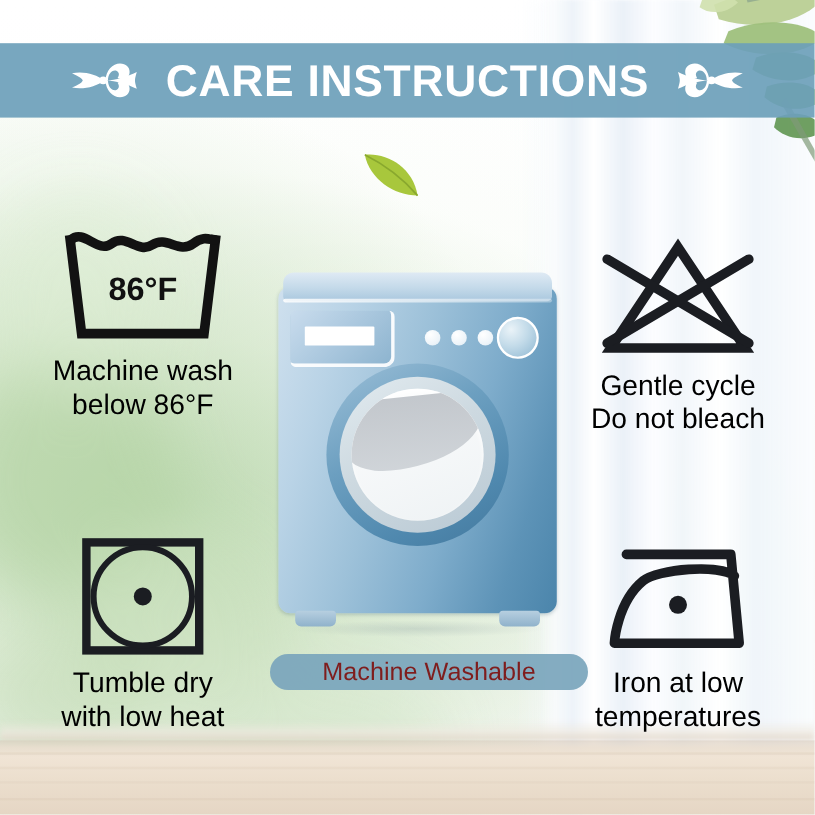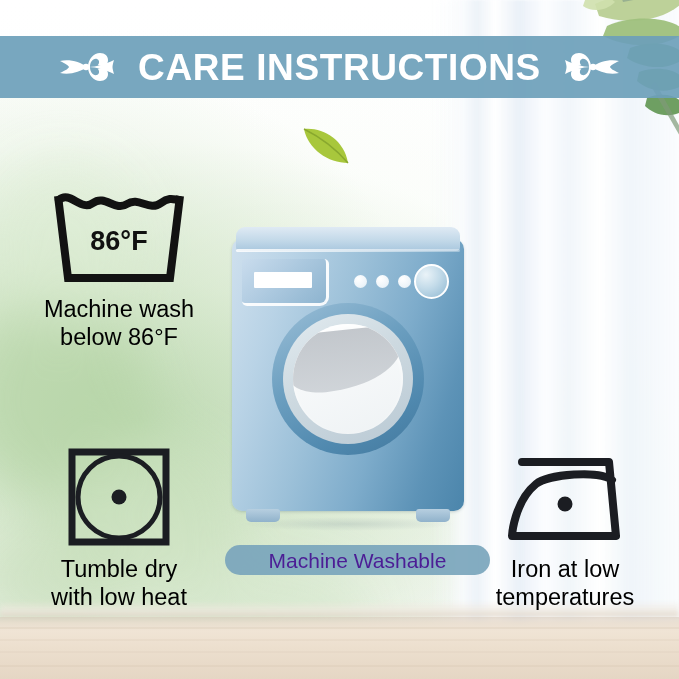--- a/index.html
+++ b/index.html
@@ -110,21 +110,21 @@
     background:linear-gradient(180deg,#b9bec4 0%,#c9ced3 100%);
     border-radius:0 0 90% 40%;transform:rotate(-6deg);opacity:.85;}
   .wm-foot{position:absolute;top:298px;width:34px;height:13px;border-radius:3px 3px 5px 5px;
     background:linear-gradient(180deg,#b7cfe0,#90b2cb);}
   .wm-shadow{position:absolute;left:8px;top:306px;width:216px;height:14px;border-radius:50%;
     background:radial-gradient(ellipse at center, rgba(120,140,150,.22), rgba(255,255,255,0) 70%);}
 
   
   #badge{position:absolute;left:225px;top:545px;width:265px;height:30px;border-radius:15px;
     background:rgba(122,165,188,.92);display:flex;align-items:center;justify-content:center;}
-  #badge .txt{color:#4c1d95;font-size:21px;line-height:1;}
+  #badge .txt{color:#7f1d1d;font-size:21px;line-height:1;}
 
   
   #floatleaf{position:absolute;left:300px;top:125px;width:52px;height:42px;}
 </style>
 </head>
 <body>
 
 <div id="card">
 
   <div class="bg-base"></div>
@@ -191,20 +191,31 @@
       <svg width="150" height="102" viewBox="0 0 150 102">
         <path d="M14 10 L24 92 L126 92 L136 10" fill="none" stroke="#121212" stroke-width="8" stroke-linejoin="miter" stroke-linecap="butt"></path>
         <path d="M15 14 C26 4 37 26 49 17 C61 8 71 26 83 18 C95 10 105 26 117 17 C126 10 131 14 135 14" fill="none" stroke="#121212" stroke-width="8" stroke-linecap="round"></path>
         <text class="wash-temp" x="75" y="64" text-anchor="middle">86°F</text>
       </svg>
     </div>
     <div class="cap">Machine wash
 below 86°F</div>
   </div>
 
+  <div class="item" id="item-bleach">
+    <div class="sym">
+      <svg width="150" height="102" viewBox="0 0 150 102">
+        <path d="M75 8 L131 92 L19 92 Z" fill="none" stroke="#1b1d22" stroke-width="8" stroke-linejoin="miter"></path>
+        <line x1="16" y1="18" x2="134" y2="88" stroke="#1b1d22" stroke-width="8" stroke-linecap="round"></line>
+        <line x1="134" y1="18" x2="16" y2="88" stroke="#1b1d22" stroke-width="8" stroke-linecap="round"></line>
+      </svg>
+    </div>
+    <div class="cap">Gentle cycle
+Do not bleach</div>
+  </div>
 
   <div class="item" id="item-dry">
     <div class="sym">
       <svg width="150" height="102" viewBox="0 0 150 102">
         <rect x="28" y="6" width="94" height="90" fill="none" stroke="#1b1d22" stroke-width="7"></rect>
         <circle cx="75" cy="51" r="41" fill="none" stroke="#1b1d22" stroke-width="5"></circle>
         <circle cx="75" cy="51" r="7.5" fill="#1b1d22"></circle>
       </svg>
     </div>
     <div class="cap">Tumble dry

